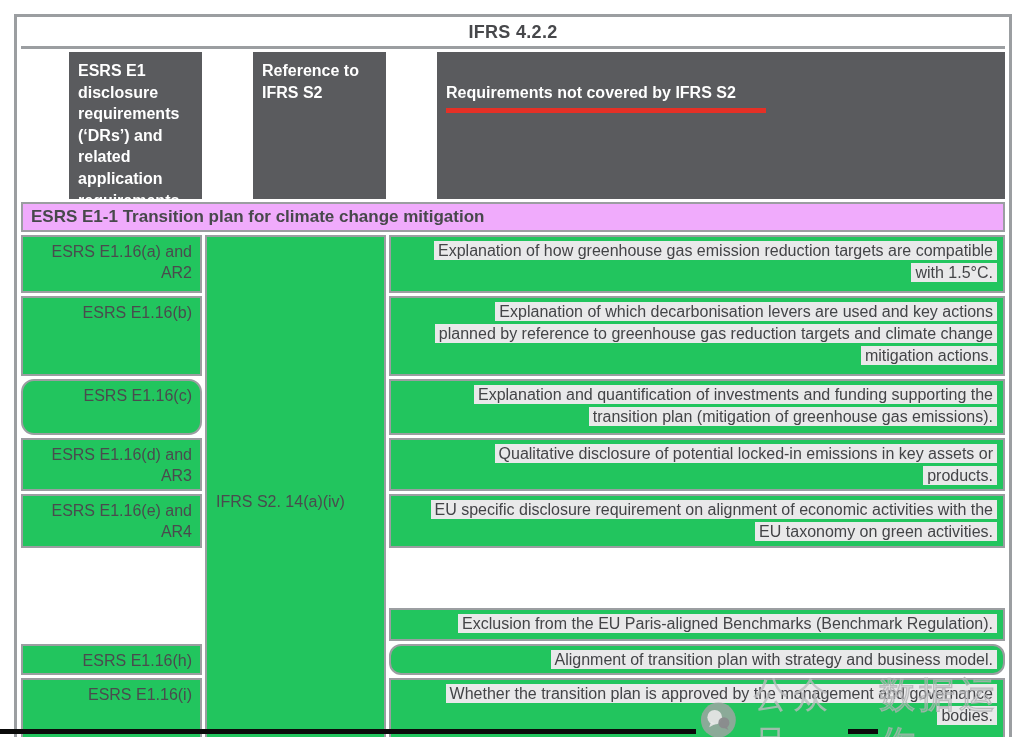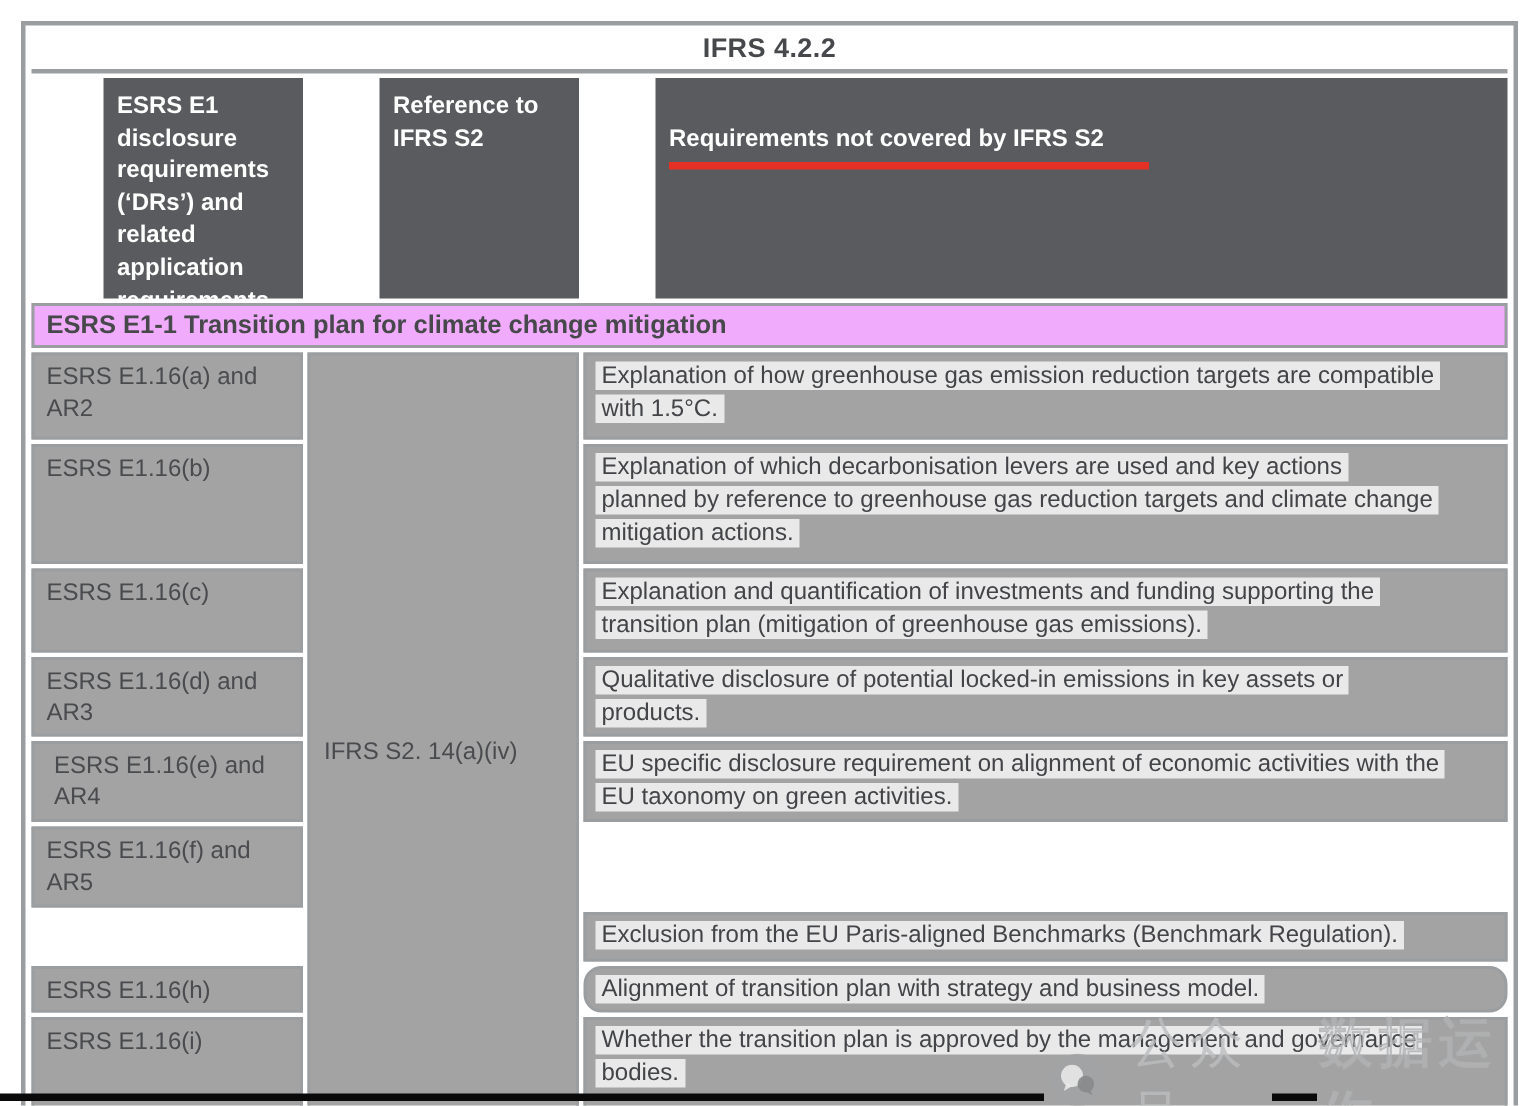--- a/index.html
+++ b/index.html
@@ -37,21 +37,21 @@
     width:320px;height:5px;background:#e53026;margin-top:5px;
   }
   .section-cell{
     grid-column:1 / -1;
     border:2px solid #9b9ea1;box-sizing:border-box;
     font-weight:bold;font-size:17px;color:#47484b;
     display:flex;align-items:center;padding:0 8px;
     background:#f0abfc;
   }
   .cell{
-    border:2px solid #9b9ea1;box-sizing:border-box;background:#a3a3a3;
+    border:2px solid #9b9ea1;box-sizing:border-box;background:#22c55e;text-align:right;
   }
   .dr-cell{
     font-size:16px;line-height:1.3;color:#4a4b4e;
     padding:5px 8px;white-space:pre-line;
   }
   .ref-cell{
     grid-column:2;grid-row:4 / span 9;
     display:flex;align-items:center;
     font-size:16px;color:#4a4b4e;padding-left:9px;
   }
@@ -106,33 +106,31 @@
       <span>IFRS S2. 14(a)(iv)</span>
     </div>
   <div class="cell dr-cell" style="grid-area: 4 / 1;">ESRS E1.16(a) and
 AR2</div>
       <div class="cell req-cell" style="grid-area: 4 / 3;"><span class="req-highlight">Explanation of how greenhouse gas emission reduction targets are compatible
 with 1.5°C.</span></div>
       <div class="cell dr-cell" style="grid-area: 5 / 1;">ESRS E1.16(b)</div>
       <div class="cell req-cell" style="grid-area: 5 / 3;"><span class="req-highlight">Explanation of which decarbonisation levers are used and key actions
 planned by reference to greenhouse gas reduction targets and climate change
 mitigation actions.</span></div>
-      <div class="cell dr-cell" style="grid-area: 6 / 1;">ESRS E1.16(c)</div>
+      <div class="cell dr-cell" style="grid-area: 6 / 1; border-radius: 13px;">ESRS E1.16(c)</div>
       <div class="cell req-cell" style="grid-area: 6 / 3;"><span class="req-highlight">Explanation and quantification of investments and funding supporting the
 transition plan (mitigation of greenhouse gas emissions).</span></div>
       <div class="cell dr-cell" style="grid-area: 7 / 1;">ESRS E1.16(d) and
 AR3</div>
       <div class="cell req-cell" style="grid-area: 7 / 3;"><span class="req-highlight">Qualitative disclosure of potential locked-in emissions in key assets or
 products.</span></div>
       <div class="cell dr-cell" style="grid-area: 8 / 1; padding-left: 13px;">ESRS E1.16(e) and
 AR4</div>
       <div class="cell req-cell" style="grid-area: 8 / 3;"><span class="req-highlight">EU specific disclosure requirement on alignment of economic activities with the
 EU taxonomy on green activities.</span></div>
-      <div class="cell dr-cell" style="grid-area: 9 / 1;">ESRS E1.16(f) and
-AR5</div>
       <div class="cell req-cell" style="grid-area: 10 / 3;"><span class="req-highlight">Exclusion from the EU Paris-aligned Benchmarks (Benchmark Regulation).</span></div>
       <div class="cell dr-cell" style="grid-area: 11 / 1;">ESRS E1.16(h)</div>
       <div class="cell req-cell" style="grid-area: 11 / 3; border-radius: 12px;"><span class="req-highlight">Alignment of transition plan with strategy and business model.</span></div>
       <div class="cell dr-cell" style="grid-area: 12 / 1;">ESRS E1.16(i)</div>
       <div class="cell req-cell" style="grid-area: 12 / 3;"><span class="req-highlight">Whether the transition plan is approved by the management and governance
 bodies.</span></div>
     </div>
 </div>
 
 <div class="watermark">

